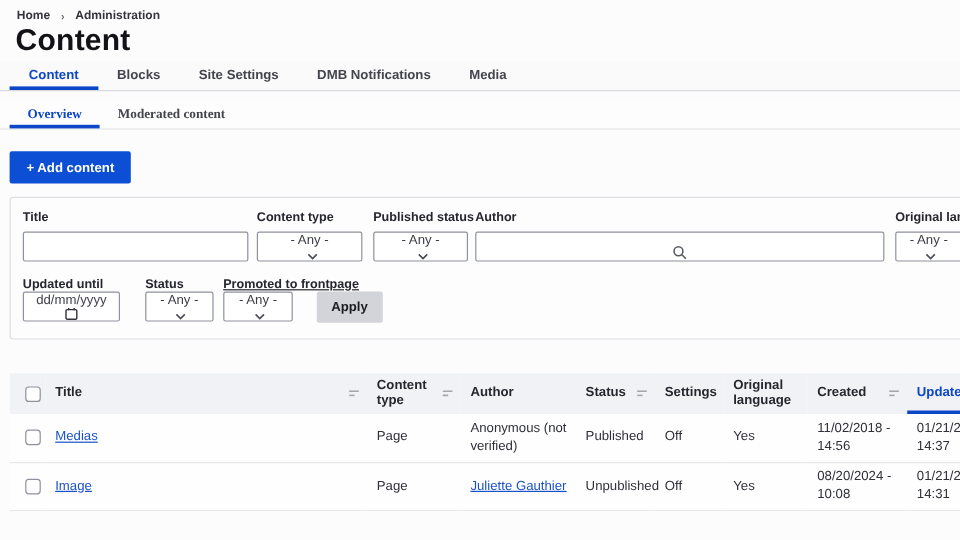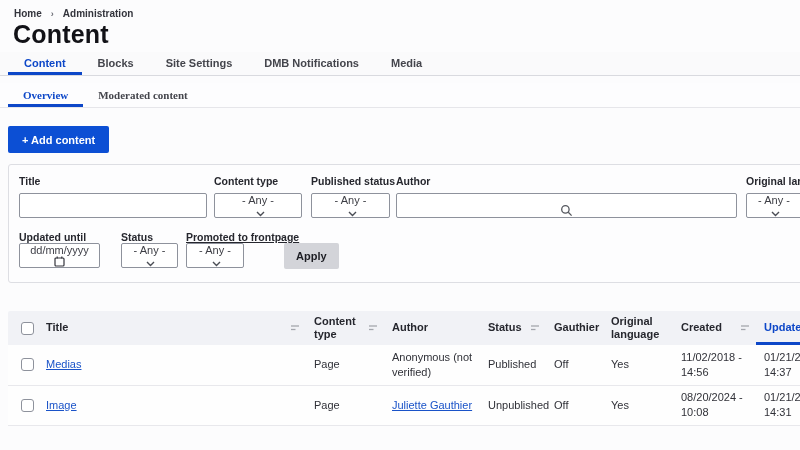--- a/index.html
+++ b/index.html
@@ -163,21 +163,21 @@
     <span class="f-label" style="left:177px; top:66px;text-decoration:underline;">Promoted to frontpage</span>
     <div class="control select" style="left:177px; top:78px; width:58px; padding:0 5px;">
       <span>- Any -</span>
       <span class="chev" style="margin-left:2px;">
         <svg width="9" height="6" viewBox="0 0 9 6">
             <polyline points="1,1 4.5,4.5 8,1" fill="none" stroke="#4a4d55" stroke-width="1.4"></polyline>
           </svg>
       </span>
     </div>
 
-    <button class="btn-apply" style="left:275px; top:78px;">Apply</button>
+    <button class="btn-apply" style="left:255px; top:78px;">Apply</button>
   </div>
 
   <div class="table-wrap">
     <table>
       <colgroup>
         <col style="width:30px">
           <col style="width:268px">
           <col style="width:78px">
           <col style="width:96px">
         <col style="width:66px">
@@ -218,21 +218,21 @@
               <div class="th-inner">
             <span class="th-label">Status</span>
             <span class="sort-icon">
                   <svg width="10" height="8" viewBox="0 0 10 8">
                     <line x1="1" y1="2" x2="9" y2="2" stroke="#8a8d95" stroke-width="1.3"></line>
                     <line x1="1" y1="5.5" x2="5.5" y2="5.5" stroke="#8a8d95" stroke-width="1.3"></line>
                   </svg>
                 </span>
           </div>
             </th>
-          <th><span class="th-label">Gauthier</span></th>
+          <th><span class="th-label">Settings</span></th>
           <th><span class="th-label">Original language</span></th>
           <th>
               <div class="th-inner">
             <span class="th-label">Created</span>
             <span class="sort-icon">
                   <svg width="10" height="8" viewBox="0 0 10 8">
                     <line x1="1" y1="2" x2="9" y2="2" stroke="#8a8d95" stroke-width="1.3"></line>
                     <line x1="1" y1="5.5" x2="5.5" y2="5.5" stroke="#8a8d95" stroke-width="1.3"></line>
                   </svg>
                 </span>

